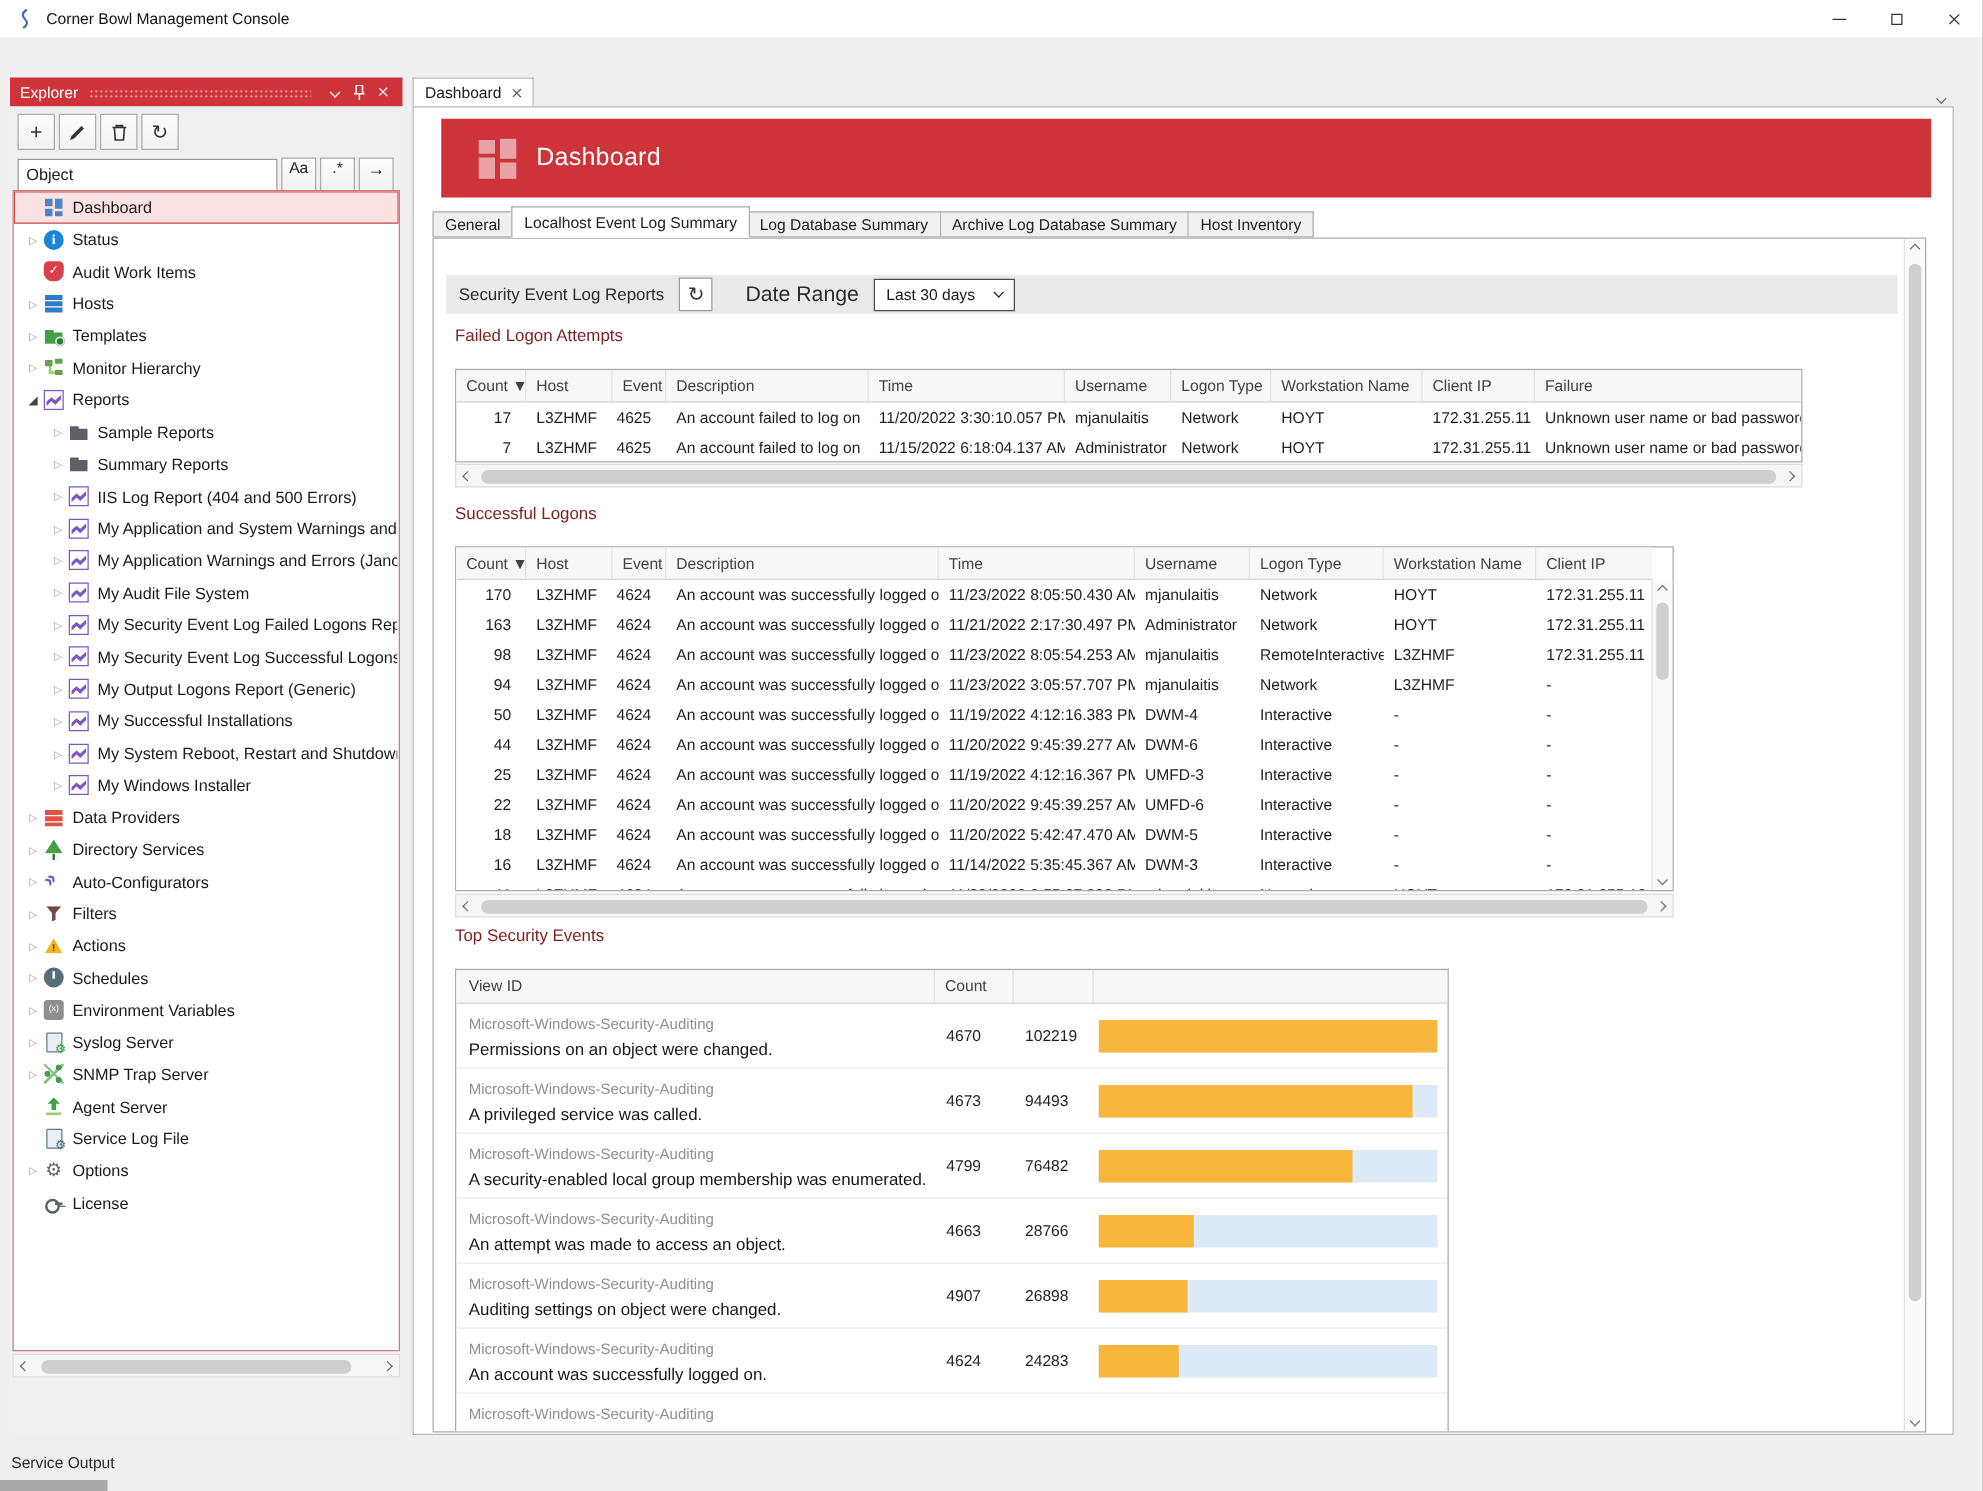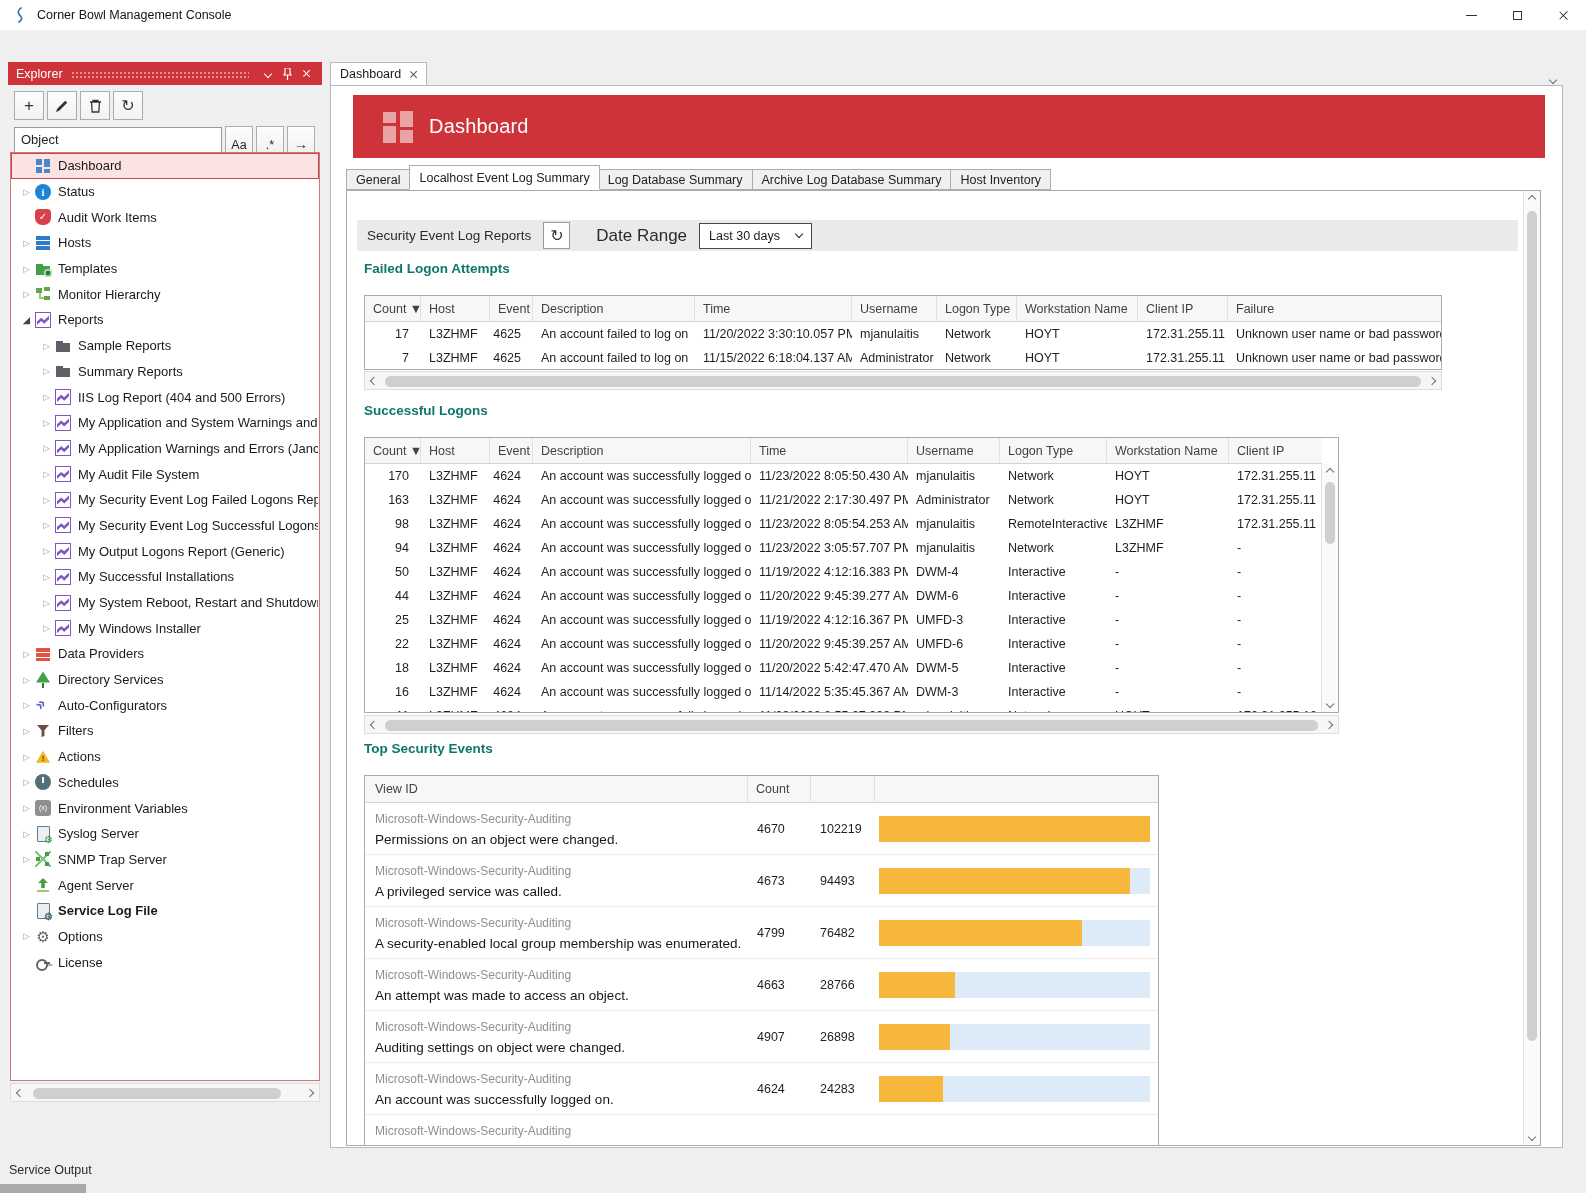--- a/index.html
+++ b/index.html
@@ -28,21 +28,21 @@
   .exp-header{height:23px;background:var(--red);display:flex;align-items:center;padding:10px 8px;color:#fff}
   .exp-header .t{font-size:12.5px}
   .exp-dots{flex:1;height:8px;margin:3px 8px 0;background-image:radial-gradient(rgba(255,255,255,.45) .8px,transparent 1.1px);background-size:4px 4px}
   .exp-hic{width:16px;height:16px;display:flex;align-items:center;justify-content:center;color:#fff;margin-left:3px}
   .exp-hic .cross::before,.exp-hic .cross::after{background:#fff;height:9px;left:4px}
   .exp-hic .cross{width:9px;height:9px}
   .exp-toolbar{display:flex;gap:3px;padding:6px 0 0 6px}
   .btn29{width:30px;height:29px;background:linear-gradient(#fdfdfd,#f2f2f2);border:1px solid #acacac;display:flex;align-items:center;justify-content:center;font-size:17px;color:#333}
   .exp-search{display:flex;align-items:center;padding:6px 0 0 6px;gap:3px}
   .exp-search input{width:208px;height:26px;border:1px solid #999;padding:0 6px;font:13px "Liberation Sans",sans-serif;color:#222;background:#fff}
-  .btn27{width:28px;height:27px;background:linear-gradient(#fdfdfd,#f2f2f2);border:1px solid #acacac;display:flex;align-items:flex-end;justify-content:center;font-size:12.5px;color:#222}
+  .btn27{width:28px;height:27px;background:linear-gradient(#fdfdfd,#f2f2f2);border:1px solid #acacac;display:flex;align-items:flex-start;justify-content:center;font-size:12.5px;color:#222}
   #tree{position:absolute;left:2px;top:90px;right:2px;bottom:67px;background:#fff;border:1px solid #d2777a;overflow:hidden}
   .tree-row{display:flex;align-items:center;height:25.7px;border:1px solid transparent;font-size:13px;white-space:nowrap;overflow:hidden}
   .tree-row.sel{background:var(--selbg);border-color:var(--selborder)}
   .expander{flex:0 0 17px;width:17px;text-align:center;font-size:8.5px;color:#9a9a9a}
   .expander.expanded{color:#444;font-size:9.5px}
   .tlabel{margin-left:7px;overflow:hidden;text-overflow:clip;white-space:nowrap}
   
   .ti{position:relative;flex:0 0 16px;width:16px;height:16px;background-repeat:no-repeat}
   .ic-dashboard{background-image:linear-gradient(#4b86c8,#4b86c8),linear-gradient(#4b86c8,#4b86c8),linear-gradient(#4b86c8,#4b86c8),linear-gradient(#4b86c8,#4b86c8);
     background-position:1px 1px,9px 1px,1px 9px,9px 11px;background-size:6px 6px,6px 8px,6px 6px,6px 4px}
@@ -122,21 +122,21 @@
   .ptab:first-child{border-left:1px solid #acacac}
   .ptab.active{height:25px;background:#fff;border:1px solid #acacac;border-bottom:1px solid #fff;position:relative;z-index:2;margin:0 -1px}
   
   .page-panel{position:absolute;left:15px;top:104px;width:1195px;bottom:1px;border:1px solid #ababab;background:#fff;overflow:hidden}
   .sec-toolbar{position:absolute;left:10px;top:29px;width:1161px;height:31px;background:#eaeaea;display:flex;align-items:center}
   .sec-toolbar .t{font-size:13.5px;color:#2b2b2b;margin-left:10px}
   .refresh-btn{width:27px;height:27px;margin-left:12px;background:#fff;border:1px solid #999;display:flex;align-items:center;justify-content:center;font-size:16px;color:#333}
   .dr-label{font-size:17px;color:#2b2b2b;margin-left:26px}
   .select{height:26px;margin-left:12px;background:#fff;border:1px solid #4a4a4a;display:flex;align-items:center;padding:0 9px;font-size:12.5px;gap:16px}
   .select .chev{border-color:#222;width:6px;height:6px;margin-top:-3px}
-  .sec-title{position:absolute;left:17px;font-size:13.5px;font-weight:bold;color:#0f766e}
+  .sec-title{position:absolute;left:17px;font-size:13.5px;font-weight:normal;color:#7f1d1d}
   
   .gtable{position:absolute;border:1px solid #ababab;background:#fff;overflow:hidden}
   .thead{display:flex;height:26px;background:#f7f7f7;border-bottom:1px solid #d4d4d4}
   .th{display:flex;align-items:center;padding-left:8px;font-size:12.5px;color:#424242;border-right:1px solid #e2e2e2;overflow:hidden;white-space:nowrap;flex:0 0 auto}
   .tbody .tr{display:flex;height:24px}
   .td{display:flex;align-items:center;padding-left:8px;font-size:12.5px;color:#1f1f1f;overflow:hidden;white-space:nowrap;flex:0 0 auto}
   
   #t1{left:17px;top:104px;width:1078px;height:75px}
   #t1 .th:nth-child(1),#t1 .td:nth-child(1){width:56px}
   #t1 .th:nth-child(2),#t1 .td:nth-child(2){width:69px}
@@ -403,21 +403,21 @@
         <div class="tree-row" style="padding-left: 6px;">
           <span class="expander collapsed">▷</span>
           <span class="ti ic-snmp"></span>
           <span class="tlabel">SNMP Trap Server</span>
         </div>
         <div class="tree-row" style="padding-left: 6px;">
           <span class="expander none"></span>
           <span class="ti ic-upload"></span>
           <span class="tlabel">Agent Server</span>
         </div>
-        <div class="tree-row" style="padding-left: 6px; font-weight: bold;">
+        <div class="tree-row" style="padding-left: 6px;">
           <span class="expander none"></span>
           <span class="ti ic-file-gear"></span>
           <span class="tlabel">Service Log File</span>
         </div>
         <div class="tree-row" style="padding-left: 6px;">
           <span class="expander collapsed">▷</span>
           <span class="ti ic-gear"></span>
           <span class="tlabel">Options</span>
         </div>
         <div class="tree-row" style="padding-left: 6px;">

